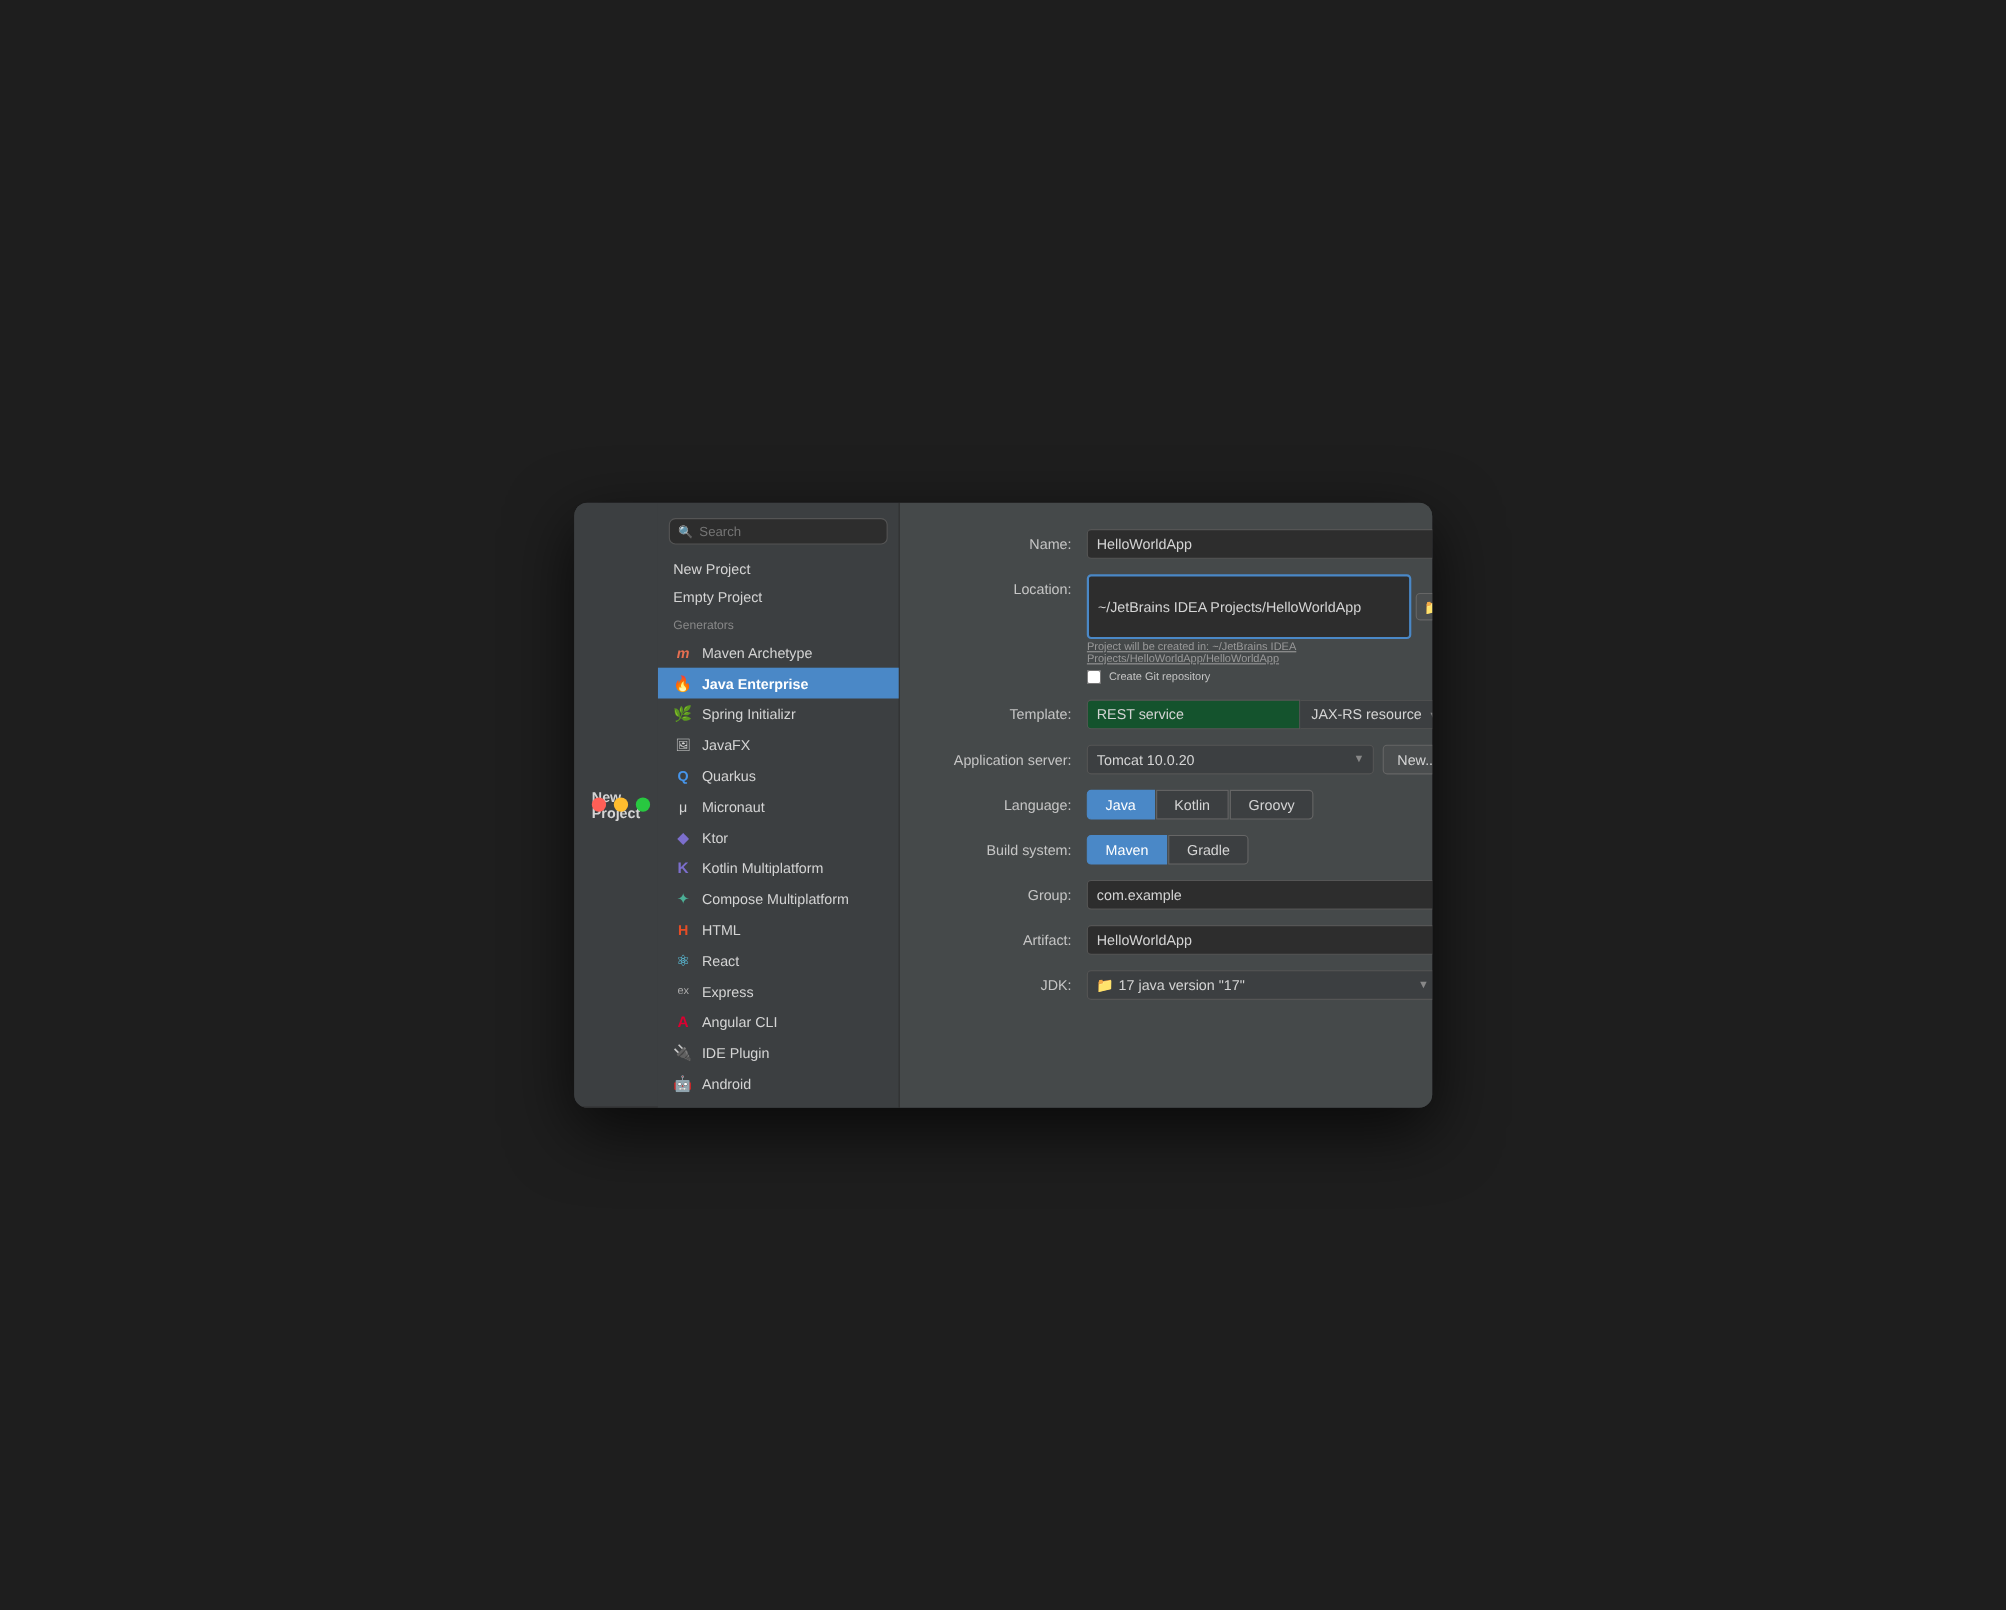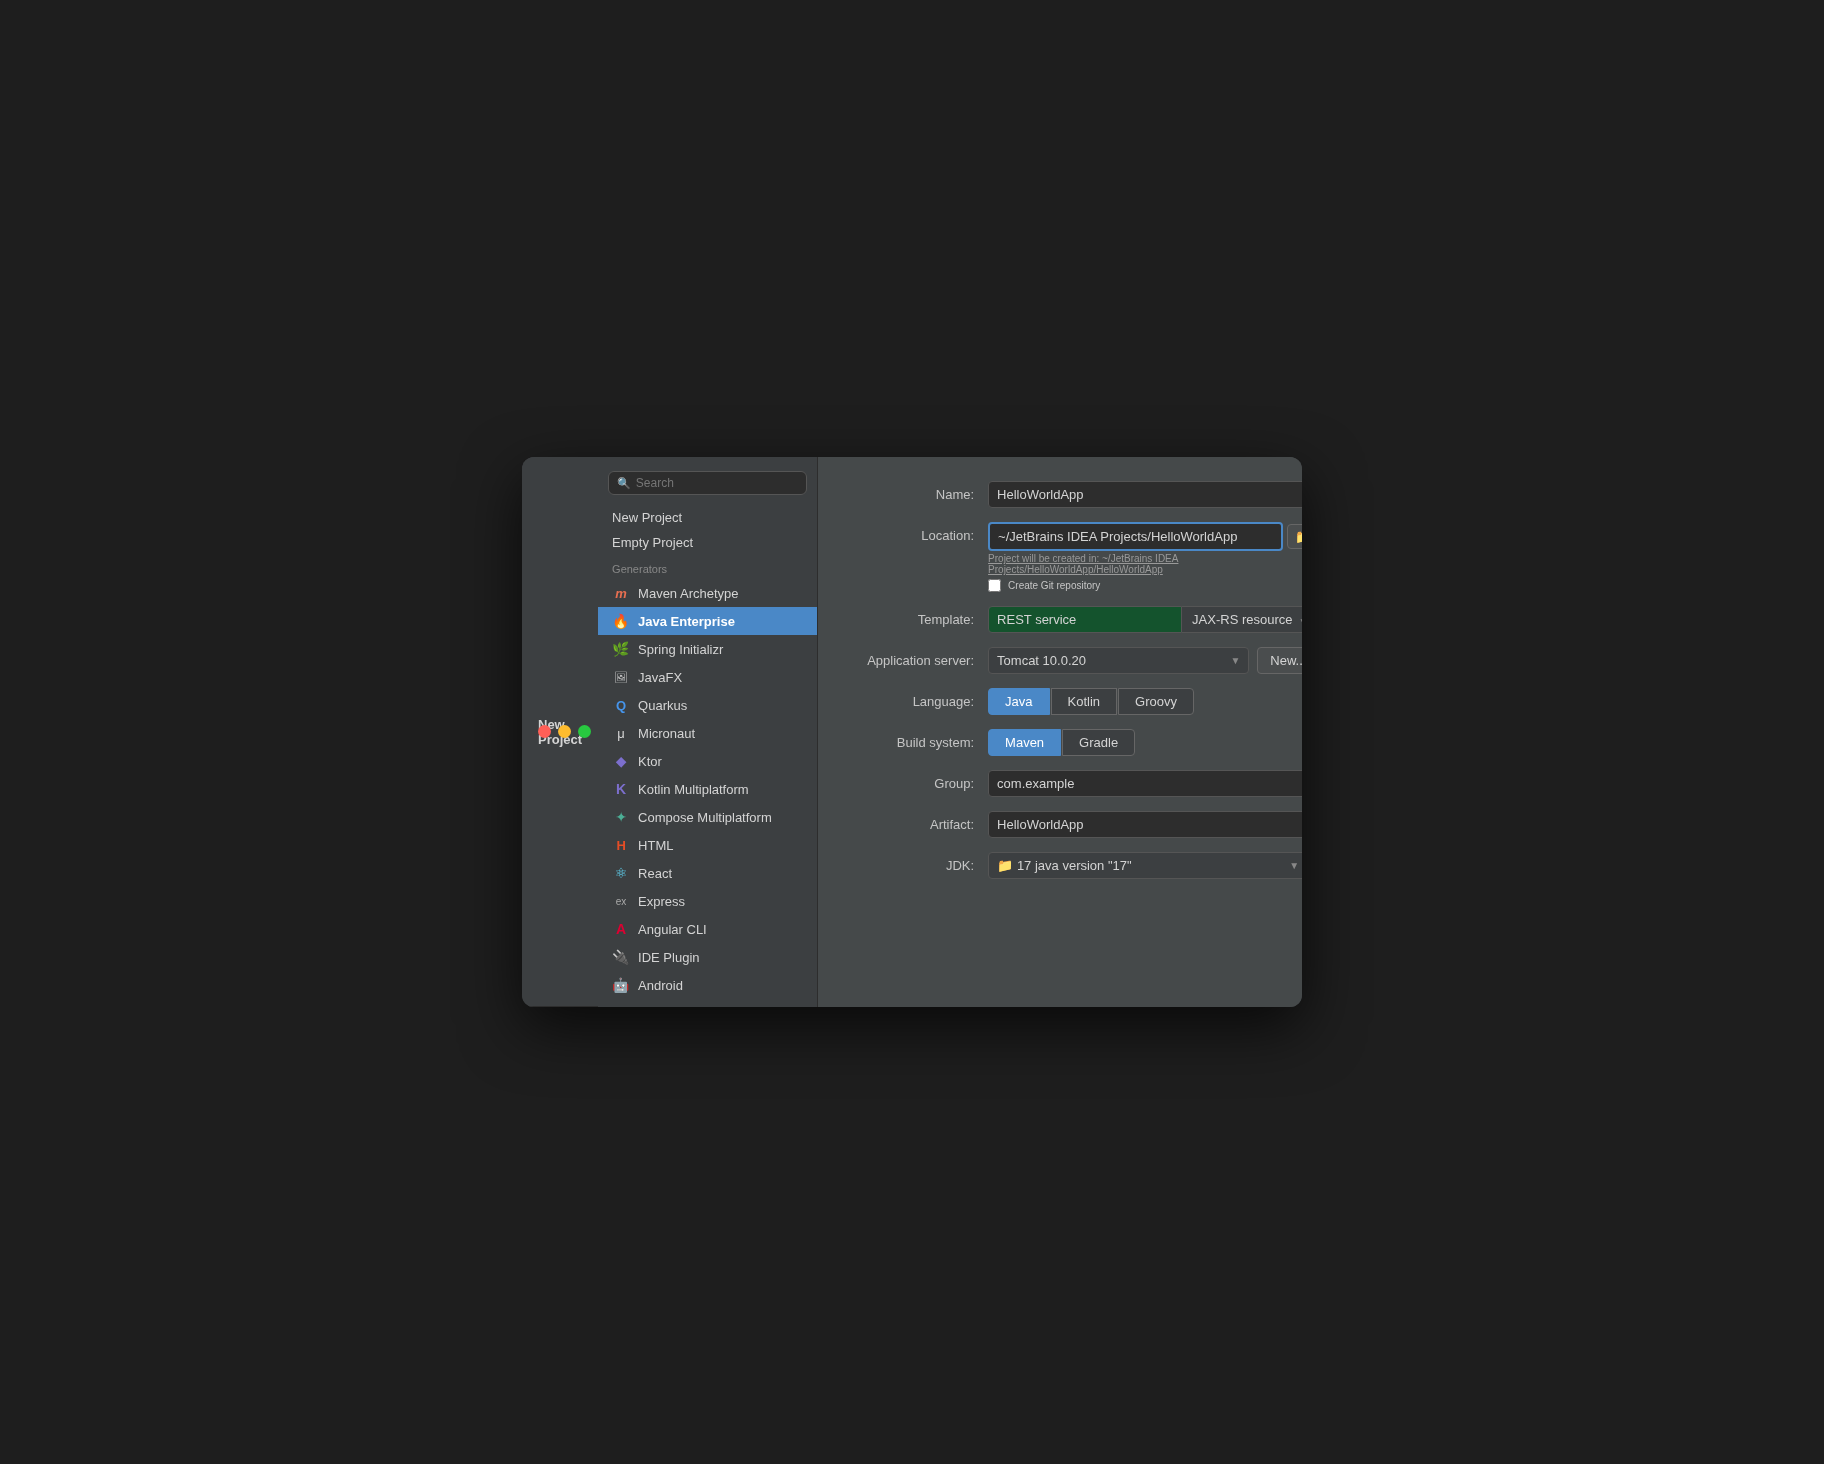--- a/index.html
+++ b/index.html
@@ -152,21 +152,21 @@
     .location-row {
       display: flex;
       align-items: center;
       gap: 4px;
     }
     .location-input {
       flex: 1;
       background: #2d2d2d;
       border: 2px solid #4a88c7;
       border-radius: 4px;
-      padding: 5px 8px;
+      padding: 20px 8px;
       color: #d4d4d4;
       font-size: 13px;
       outline: none;
     }
     .folder-btn {
       background: #4a4d4e;
       border: 1px solid #666;
       border-radius: 4px;
       padding: 4px 7px;
       cursor: pointer;

